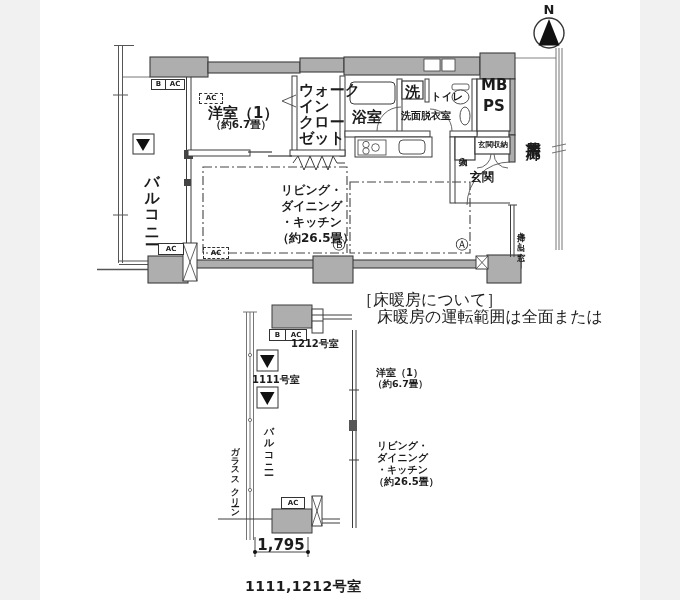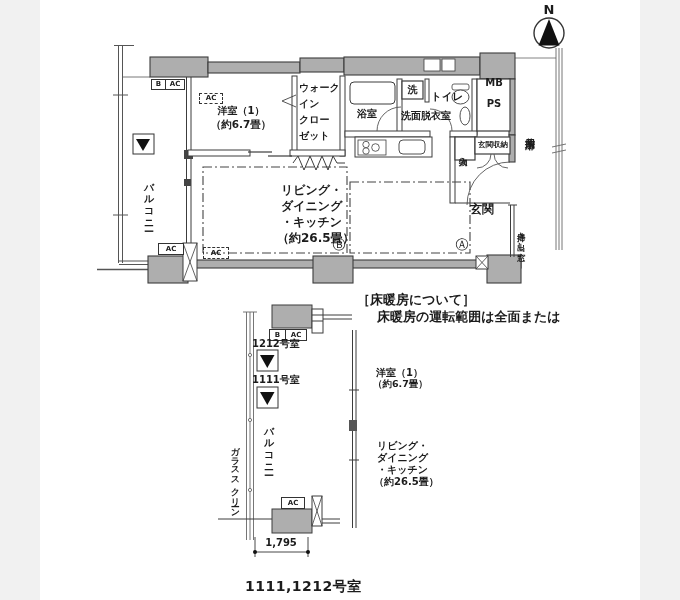--- a/index.html
+++ b/index.html
@@ -5,31 +5,31 @@
   html,body{margin:0;padding:0;background:#fff;}
   .canvas{
     position:relative;width:680px;height:600px;overflow:hidden;
     background:#ffffff;
     font-family:"DejaVu Sans","Liberation Sans",sans-serif;
     color:#1c1c1c;
   }
   .canvas svg{position:absolute;left:0;top:0;}
   .lbl{
     position:absolute;white-space:nowrap;line-height:1.15;
-    font-size:10px;font-weight:600;color:#1c1c1c;text-align:center;
+    font-size:15px;font-weight:600;color:#1c1c1c;text-align:center;
   }
   .lt{text-align:left;}
   .v{writing-mode:vertical-rl;text-orientation:mixed;letter-spacing:1px;}
   .bx{
     position:absolute;border:1px solid #333;background:#fff;
     font-size:7px;font-weight:600;text-align:center;line-height:9px;color:#222;
   }
   .bx.dash{border-style:dashed;background:transparent;}
   .small{font-size:8.5px;letter-spacing:0;}
-  .note{font-size:13px;line-height:17px;font-weight:700;text-align:center;}
+  .note{font-size:16px;line-height:17px;font-weight:400;text-align:center;}
   .cap{font-size:14px;font-weight:700;letter-spacing:0.5px;}
 </style>
 </head>
 <body>
 
 <div class="canvas">
 
   <svg width="680" height="600" viewBox="0 0 680 600">
 
     <g>
@@ -225,32 +225,32 @@
   <div class="bx dash" style="left:199px;top:93px;width:22px;height:9px;">AC</div>
 
   <div class="lbl" style="left:208px;top:105px;width:66px;">洋室（1）</div>
   <div class="lbl" style="left:203px;top:118px;width:76px;font-size:10.5px;">（約6.7畳）</div>
 
   <div class="lbl lt" style="left:299px;top:82px;">ウォーク</div>
   <div class="lbl lt" style="left:299px;top:98px;">イン</div>
   <div class="lbl lt" style="left:299px;top:114px;">クロー</div>
   <div class="lbl lt" style="left:299px;top:130px;">ゼット</div>
 
-  <div class="lbl" style="left:350px;top:109px;width:34px;font-family:Liberation Mono, monospace;">浴室</div>
+  <div class="lbl" style="left:350px;top:109px;width:34px;">浴室</div>
   <div class="lbl" style="left:405px;top:84px;width:15px;">洗</div>
   <div class="lbl" style="left:431px;top:90px;width:22px;font-size:10.5px;">トイレ</div>
   <div class="lbl" style="left:397px;top:110px;width:58px;font-size:10px;">洗面脱衣室</div>
 
   <div class="lbl" style="left:481px;top:77px;width:26px;">MB</div>
   <div class="lbl" style="left:481px;top:98px;width:26px;">PS</div>
 
   <div class="lbl v" style="left:524px;top:100px;height:64px;">共用廊下</div>
   <div class="lbl v small" style="left:458px;top:139px;height:22px;">物入</div>
   <div class="lbl" style="left:477px;top:141px;width:32px;font-size:7.5px;">玄関収納</div>
-  <div class="lbl" style="left:467px;top:171px;width:30px;font-size:12px;margin-top:32px;">玄関</div>
+  <div class="lbl" style="left:467px;top:171px;width:30px;font-size:12px;">玄関</div>
   <div class="lbl v small" style="left:516px;top:207px;height:58px;">掃き出し窓</div>
 
   <div class="lbl lt" style="left:281px;top:184px;font-size:12px;">リビング・</div>
   <div class="lbl lt" style="left:281px;top:200px;font-size:12px;">ダイニング</div>
   <div class="lbl lt" style="left:281px;top:216px;font-size:12px;">・キッチン</div>
   <div class="lbl lt" style="left:277px;top:232px;font-size:12px;">（約26.5畳）</div>
 
   <div class="lbl" style="left:331px;top:238px;width:16px;font-size:13px;font-weight:400;">Ⓑ</div>
   <div class="lbl" style="left:454px;top:238px;width:16px;font-size:13px;font-weight:400;">Ⓐ</div>
 
@@ -258,21 +258,21 @@
 
   <div class="bx" style="left:158px;top:243px;width:24px;height:10px;line-height:10px;">AC</div>
   <div class="bx dash" style="left:203px;top:247px;width:24px;height:10px;line-height:10px;">AC</div>
 
   <div class="lbl lt note" style="left:357px;top:291px;">［床暖房について］</div>
   <div class="lbl lt note" style="left:357px;top:308px;margin-left:20px;">床暖房の運転範囲は全面または</div>
 
   <div class="bx" style="left:269px;top:329px;width:15px;height:10px;line-height:10px;">B</div>
   <div class="bx" style="left:285px;top:329px;width:20px;height:10px;line-height:10px;">AC</div>
 
-  <div class="lbl lt" style="left:252px;top:338px;font-size:10px;">1212号室</div>
+  <div class="lbl lt" style="left:252px;top:338px;font-size:10px;padding-left:39px;">1212号室</div>
   <div class="lbl lt" style="left:252px;top:374px;font-size:10px;">1111号室</div>
 
   <div class="lbl v" style="left:263px;top:412px;height:66px;font-size:10px;">バルコニー</div>
   <div class="lbl v" style="left:230px;top:440px;height:72px;font-size:9px;letter-spacing:0;">ガラススクリーン</div>
 
   <div class="lbl lt" style="left:376px;top:367px;font-size:10px;">洋室（1）</div>
   <div class="lbl lt" style="left:373px;top:379px;font-size:9.5px;">（約6.7畳）</div>
 
   <div class="lbl lt" style="left:377px;top:440px;font-size:10px;">リビング・</div>
   <div class="lbl lt" style="left:377px;top:452px;font-size:10px;">ダイニング</div>

